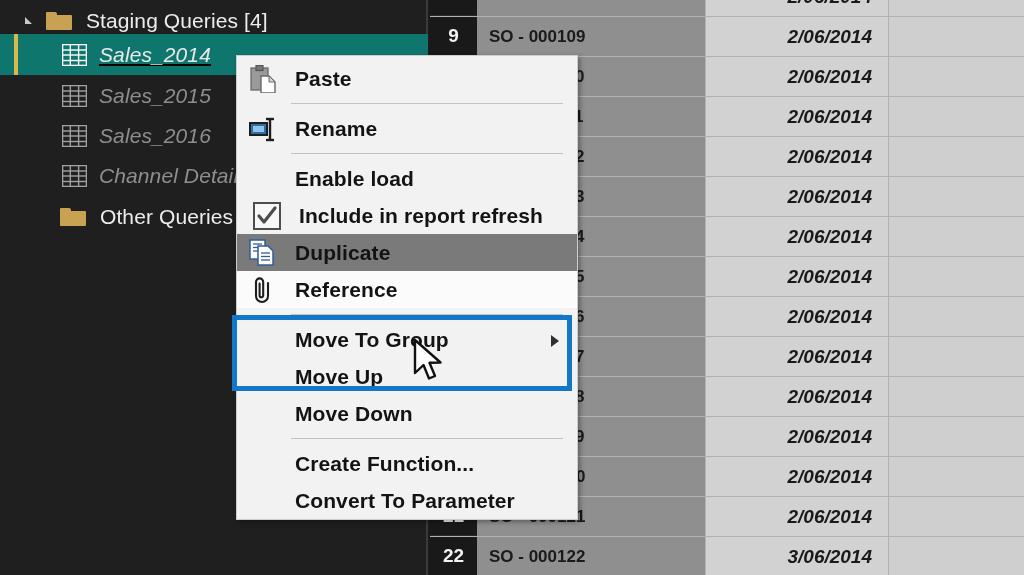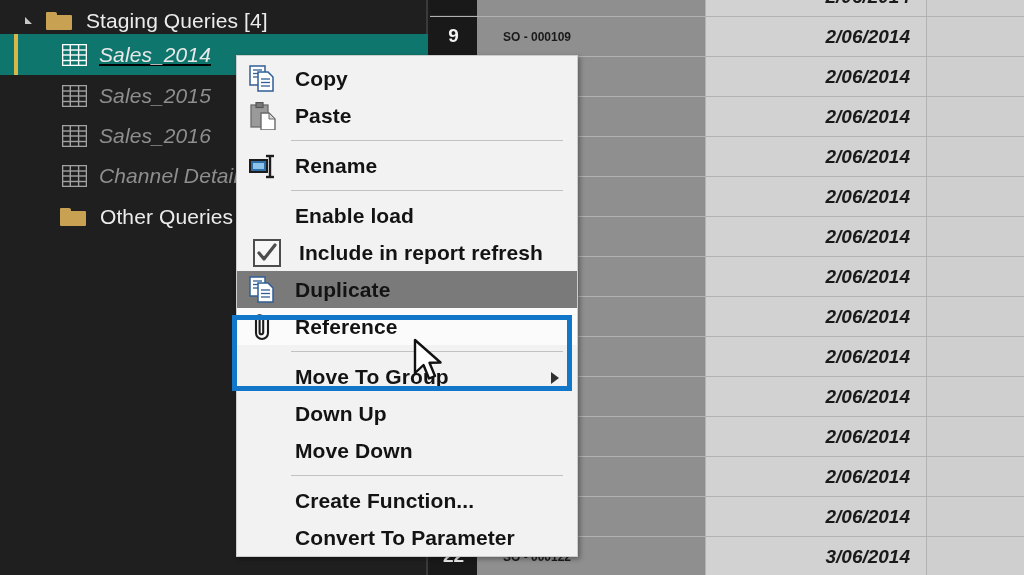--- a/index.html
+++ b/index.html
@@ -126,30 +126,30 @@
     align-items: center;
     justify-content: center;
     box-sizing: border-box;
     border-bottom: 1px solid #2a2a2a;
     flex: 0 0 auto;
   }
   .cell-order {
     width: 228px;
     background: #8f8f8f;
     color: #1a1a1a;
-    font-size: 12px;
+    font-size: 17px;
     font-weight: bold;
     display: flex;
     align-items: center;
-    padding-left: 26px;
+    padding-left: 12px;
     box-sizing: border-box;
     flex: 0 0 auto;
   }
   .cell-date {
-    width: 222px;
+    width: 184px;
     background: #d2d2d2;
     color: #1a1a1a;
     font-size: 19px;
     font-weight: bold;
     font-style: italic;
     display: flex;
     align-items: center;
     justify-content: flex-end;
     padding-right: 16px;
     box-sizing: border-box;
@@ -404,35 +404,20 @@
     <div class="tree-row" style="top:196px;text-align:right;">
       <span style="width:16px;margin-left:22px;flex:0 0 auto;"></span>
       <span class="folder-ico" style="margin-left:22px;"></span>
       <span class="tree-label folder-label">Other Queries</span>
     </div>
 
   </div>
 
   <div id="context-menu">
 
-    <div class="menu-item">
-      <span class="menu-ico">
-        <svg width="30" height="28" viewBox="0 0 30 28">
-          <rect x="1" y="1" width="15" height="19" fill="#ffffff" stroke="#2f5f96" stroke-width="1.5"></rect>
-          <line x1="4" y1="5" x2="13" y2="5" stroke="#2f5f96" stroke-width="1.3"></line>
-          <line x1="4" y1="8.5" x2="13" y2="8.5" stroke="#2f5f96" stroke-width="1.3"></line>
-          <line x1="4" y1="12" x2="13" y2="12" stroke="#2f5f96" stroke-width="1.3"></line>
-          <path d="M9 7 h10 l5 5 v14 h-15 z" fill="#ffffff" stroke="#2f5f96" stroke-width="1.5"></path>
-          <line x1="12" y1="14" x2="21" y2="14" stroke="#2f5f96" stroke-width="1.3"></line>
-          <line x1="12" y1="17.5" x2="21" y2="17.5" stroke="#2f5f96" stroke-width="1.3"></line>
-          <line x1="12" y1="21" x2="21" y2="21" stroke="#2f5f96" stroke-width="1.3"></line>
-        </svg>
-      </span>
-      <span class="menu-label">Copy</span>
-    </div>
 
     <div class="menu-item">
       <span class="menu-ico">
         <svg width="30" height="28" viewBox="0 0 30 28">
           <rect x="2" y="3" width="17" height="22" fill="#9a9a9a" stroke="#6a6a6a" stroke-width="1.3"></rect>
           <rect x="7" y="0.5" width="7" height="5" fill="#777777" stroke="#555555" stroke-width="1.2"></rect>
           <path d="M12 11 h8 l6 6 v11 h-14 z" fill="#ffffff" stroke="#6a6a6a" stroke-width="1.4"></path>
           <path d="M20 11 l6 6 h-6 z" fill="#d7d7d7" stroke="#6a6a6a" stroke-width="1"></path>
         </svg>
       </span>
@@ -499,21 +484,21 @@
     <div class="menu-sep"></div>
 
     <div class="menu-item">
       <span class="menu-ico"></span>
       <span class="menu-label">Move To Group</span>
       <span class="submenu-arrow"></span>
     </div>
 
     <div class="menu-item">
       <span class="menu-ico"></span>
-      <span class="menu-label">Down Up</span>
+      <span class="menu-label">Move Up</span>
     </div>
 
     <div class="menu-item">
       <span class="menu-ico"></span>
       <span class="menu-label">Move Down</span>
     </div>
 
     <div class="menu-sep"></div>
 
     <div class="menu-item">

